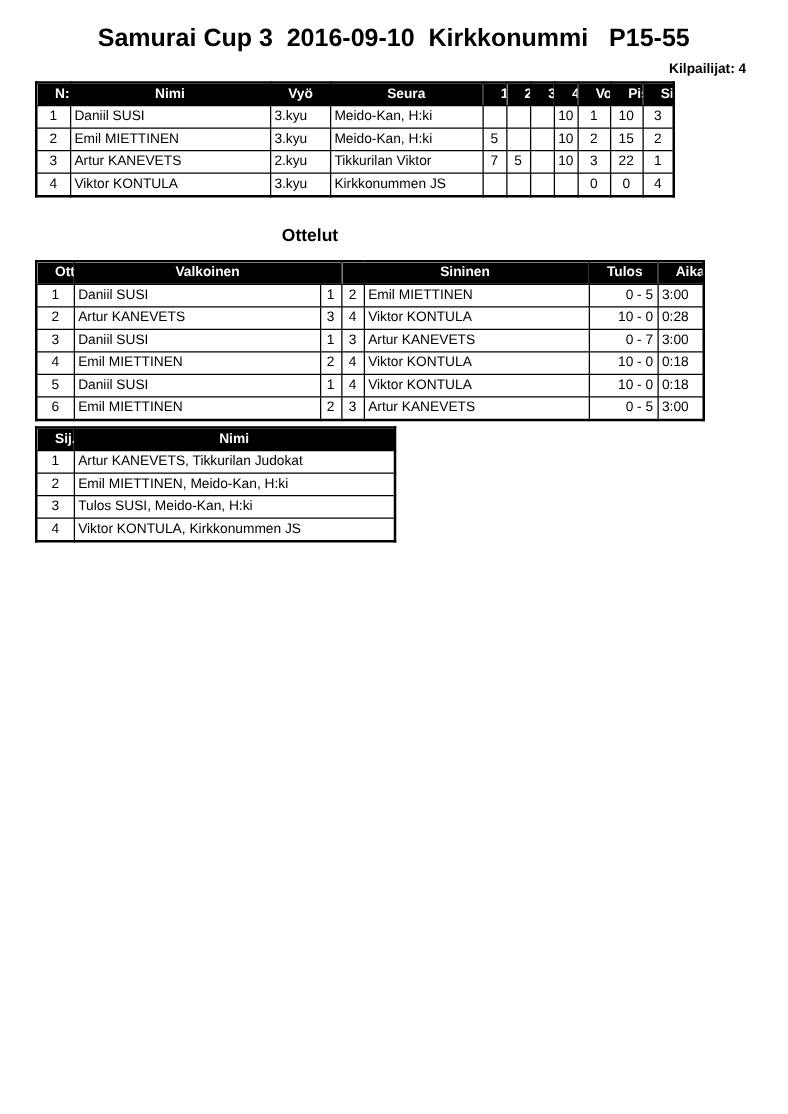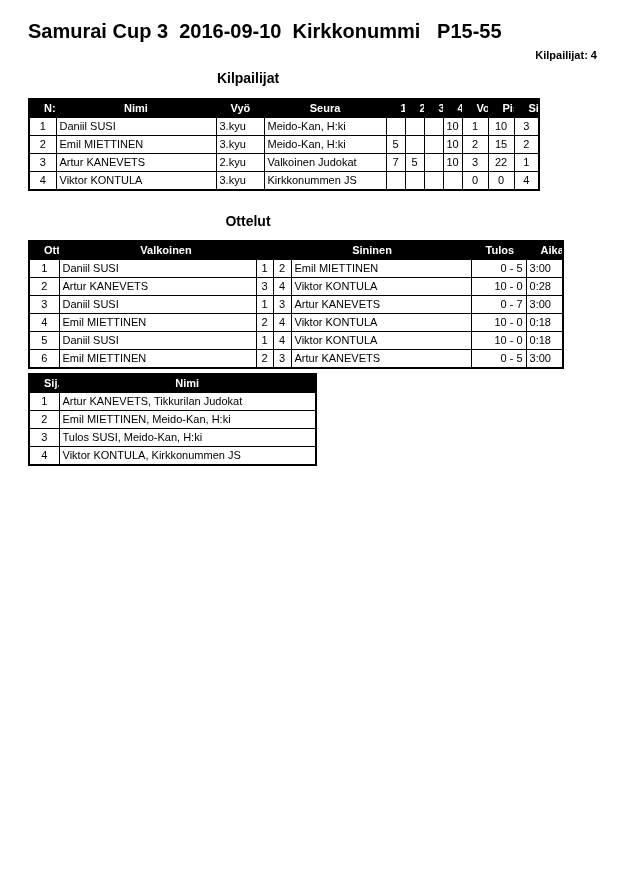--- a/index.html
+++ b/index.html
@@ -17,21 +17,21 @@
     box-sizing: border-box;
     padding: 14px 28px 0 28px;
     background: #ffffff;
     overflow: hidden;
   }
   .title {
     margin: 4px 0 0 0;
     font-size: 20px;
     line-height: 26px;
     font-weight: bold;
-    text-align: left;
+    text-align: center;
     white-space: pre;
   }
   .count {
     margin-top: 5px;
     padding-right: 5px;
     font-size: 11px;
     font-weight: bold;
     text-align: right;
   }
   .h {
@@ -77,21 +77,20 @@
 </style>
 </head>
 <body>
 
 <div class="page">
 
   <h1 class="title">Samurai Cup 3  2016-09-10  Kirkkonummi   P15-55</h1>
   <div class="count">Kilpailijat: 4</div>
 
   <section>
-    <h2 class="h h1w">Kilpailijat</h2>
     <table class="tbl t1">
       <colgroup>
         <col style="width:27px">
           <col style="width:160px">
           <col style="width:48px">
           <col style="width:122px">
         <col style="width:19px">
           <col style="width:19px">
           <col style="width:19px">
           <col style="width:19px">
@@ -138,21 +137,21 @@
           <td class="c"></td>
           <td class="c">10</td>
           <td class="c">2</td>
           <td class="c">15</td>
           <td class="c">2</td>
         </tr>
         <tr>
           <td class="c">3</td>
           <td>Artur KANEVETS</td>
           <td>2.kyu</td>
-          <td>Valkoinen Judokat</td>
+          <td>Tikkurilan Viktor</td>
           <td class="c">7</td>
           <td class="c">5</td>
           <td class="c"></td>
           <td class="c">10</td>
           <td class="c">3</td>
           <td class="c">22</td>
           <td class="c">1</td>
         </tr>
         <tr>
           <td class="c">4</td>

